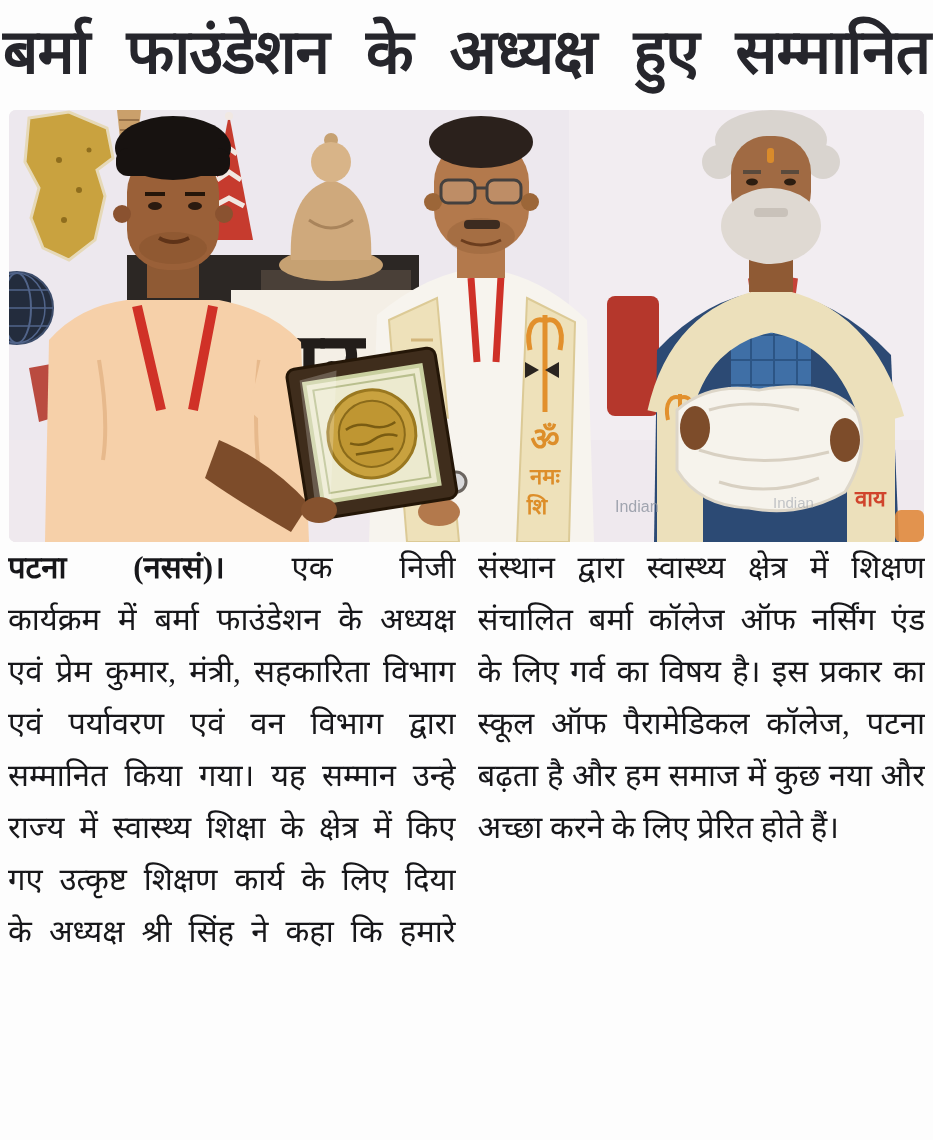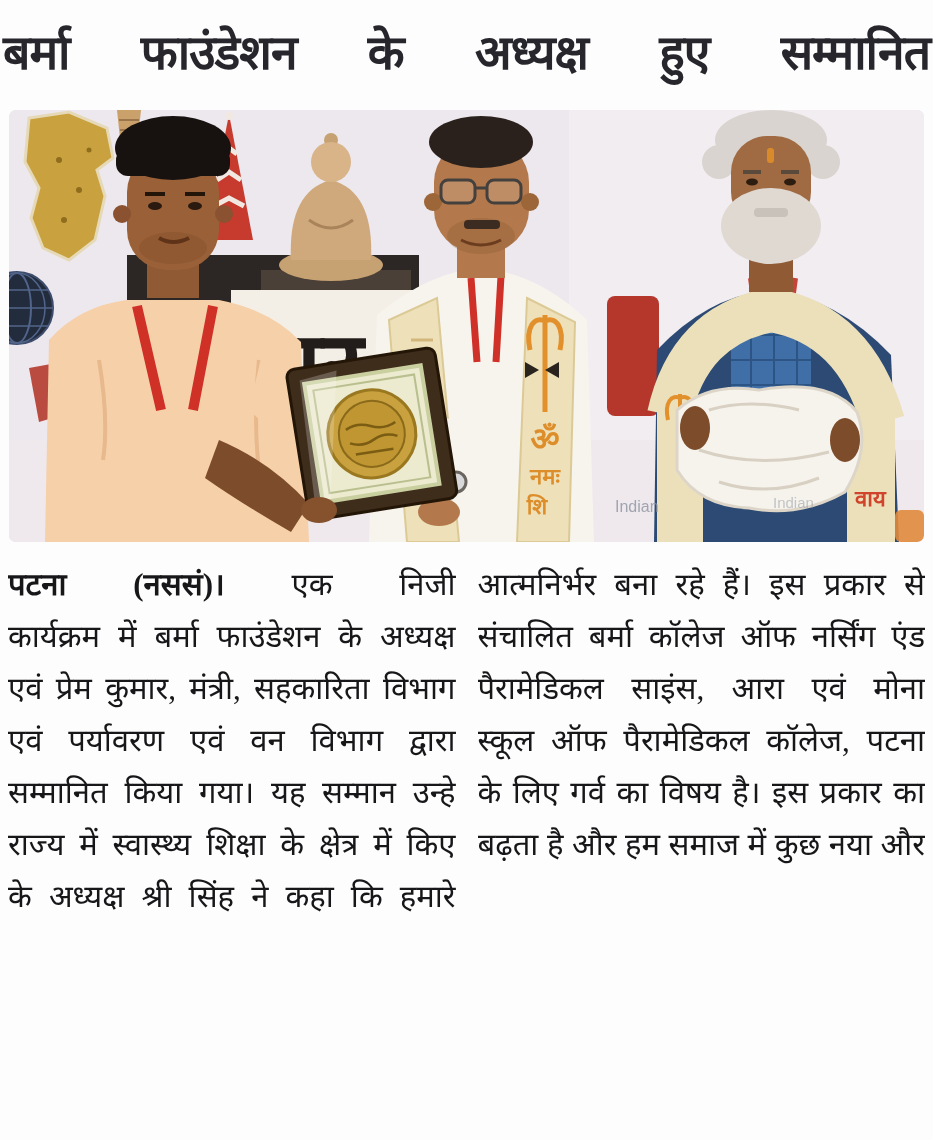--- a/index.html
+++ b/index.html
@@ -7,37 +7,37 @@
     width:933px;height:1140px;overflow:hidden;
     background:#fdfdfd;
     font-family:"Liberation Serif", serif;
   }
   .page{width:933px;height:1140px;position:relative;}
 
   
   .headline{
     margin:0;padding:2px 3px 0 3px;height:104px;
     font-family:"DejaVu Sans", sans-serif;
-    font-weight:800;font-size:48px;line-height:100px;
+    font-weight:800;font-size:62px;line-height:100px;
     color:#26262c;letter-spacing:-1px;
     white-space:nowrap;overflow:hidden;
     text-align:justify;text-align-last:justify;
   }
 
   
   .photo{
     margin:4px 9px 0 9px;width:915px;height:432px;
     border-radius:7px;overflow:hidden;position:relative;
     background:#ede8ee;
   }
   .photo svg{display:block;}
 
   
   .article{
-    display:flex;gap:22px;padding:0 8px;margin-top:17px;
+    display:flex;gap:22px;padding:0 8px;margin-top:0;
     color:#17171a;
   }
   .col{flex:1 1 0;min-width:0;}
   .bodyline{
     font-size:31px;line-height:52px;
     white-space:nowrap;overflow:hidden;
     text-align:justify;text-align-last:justify;
   }
   .bodyline.nojust{text-align-last:left;}
   .dateline{font-weight:700;}
@@ -210,25 +210,26 @@
   </div>
 
   <div class="article">
     <div class="col">
       <div class="bodyline"><span class="dateline">पटना (नससं)।</span> <span>एक निजी</span></div>
       <div class="bodyline">कार्यक्रम में बर्मा फाउंडेशन के अध्यक्ष</div>
       <div class="bodyline">एवं प्रेम कुमार, मंत्री, सहकारिता विभाग</div>
       <div class="bodyline">एवं  पर्यावरण एवं वन विभाग द्वारा</div>
       <div class="bodyline">सम्मानित किया गया। यह सम्मान उन्हे</div>
       <div class="bodyline">राज्य में स्वास्थ्य  शिक्षा के क्षेत्र में किए</div>
+      <div class="bodyline">गए उत्कृष्ट शिक्षण कार्य के लिए दिया</div>
       <div class="bodyline">के अध्यक्ष श्री सिंह ने कहा कि हमारे</div>
     </div>
     <div class="col">
-      <div class="bodyline">आत्मनिर्भर बना रहे हैं। इस प्रकार से</div>
+      <div class="bodyline">संस्थान द्वारा स्वास्थ्य क्षेत्र में शिक्षण</div>
       <div class="bodyline">संचालित बर्मा कॉलेज ऑफ नर्सिंग एंड</div>
-      <div class="bodyline">पैरामेडिकल साइंस, आरा एवं मोना</div>
+      <div class="bodyline">के लिए गर्व का विषय है। इस प्रकार का</div>
       <div class="bodyline">स्कूल ऑफ पैरामेडिकल कॉलेज, पटना</div>
-      <div class="bodyline">के लिए गर्व का विषय है। इस प्रकार का</div>
       <div class="bodyline">बढ़ता है और हम समाज में कुछ नया और</div>
+      <div class="bodyline nojust">अच्छा करने के लिए प्रेरित होते हैं।</div>
     </div>
   </div>
 
 </div>
 
 </body></html>

